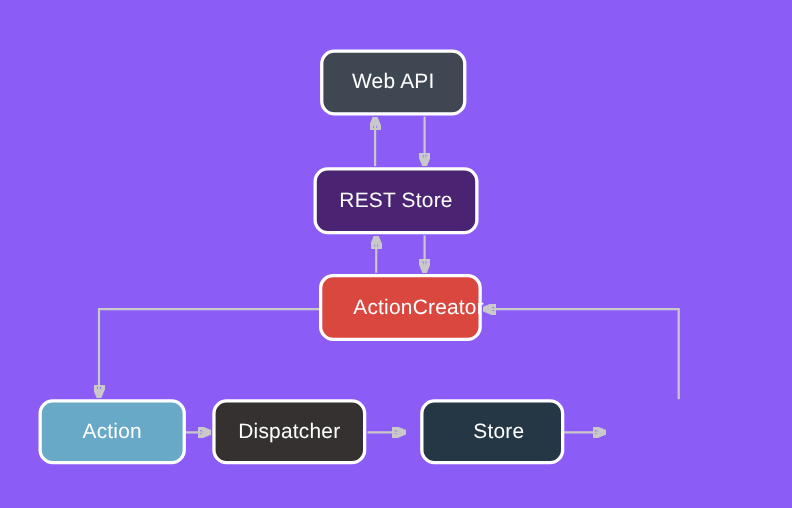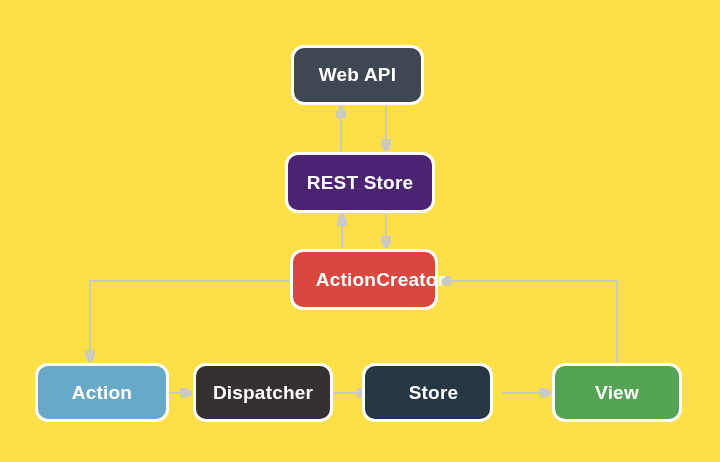--- a/index.html
+++ b/index.html
@@ -35,27 +35,27 @@
     font-size: 19px;
     letter-spacing: 0.2px;
   }
   .node span { white-space: nowrap; }
   
   .node-web-api        { left: 291px; top: 45px;  width: 133px; height: 60px; }
   .node-rest-helper    { left: 285px; top: 152px; width: 150px; height: 61px; }
   .node-action-creator { left: 290px; top: 249px; width: 148px; height: 61px; }
   .node-action         { left: 23px;  top: 363px; width: 134px; height: 59px; }
   .node-dispatcher     { left: 193px; top: 363px; width: 140px; height: 59px; }
-  .node-store          { left: 362px; top: 363px; width: 131px; height: 59px; padding-left: 12px; }
+  .node-store          { left: 382px; top: 363px; width: 131px; height: 59px; padding-left: 12px; }
   .node-view           { left: 552px; top: 363px; width: 130px; height: 59px; }
 </style>
 </head>
 <body>
 
-<div class="canvas" style="background-color: #fde047; font-weight: bold;">
+<div class="canvas" style="background-color: #8b5cf6;">
 
   <svg class="arrows" viewBox="0 0 720 462" xmlns="http://www.w3.org/2000/svg" style="color: rgb(201, 201, 201);">
     <defs>
       <marker id="ah" markerWidth="6" markerHeight="5" refX="5.6" refY="2.5" orient="auto" markerUnits="strokeWidth">
         <path d="M0,0 L6,2.5 L0,5 Z" fill="currentColor" stroke="none"></path>
       </marker>
     </defs>
     <path d="M341,151 L341,107" marker-end="url(#ah)"></path>
     <path d="M386,106 L386,150" marker-end="url(#ah)"></path>
     <path d="M342,248 L342,215" marker-end="url(#ah)"></path>
@@ -84,17 +84,14 @@
   </div>
 
   <div class="node node-dispatcher" style="background-color: rgb(54, 49, 49);">
     <span>Dispatcher</span>
   </div>
 
   <div class="node node-store" style="background-color: rgb(37, 55, 69);">
     <span>Store</span>
   </div>
 
-  <div class="node node-view" style="background-color: rgb(85, 164, 85);">
-    <span>View</span>
-  </div>
 
 </div>
 
 </body></html>

